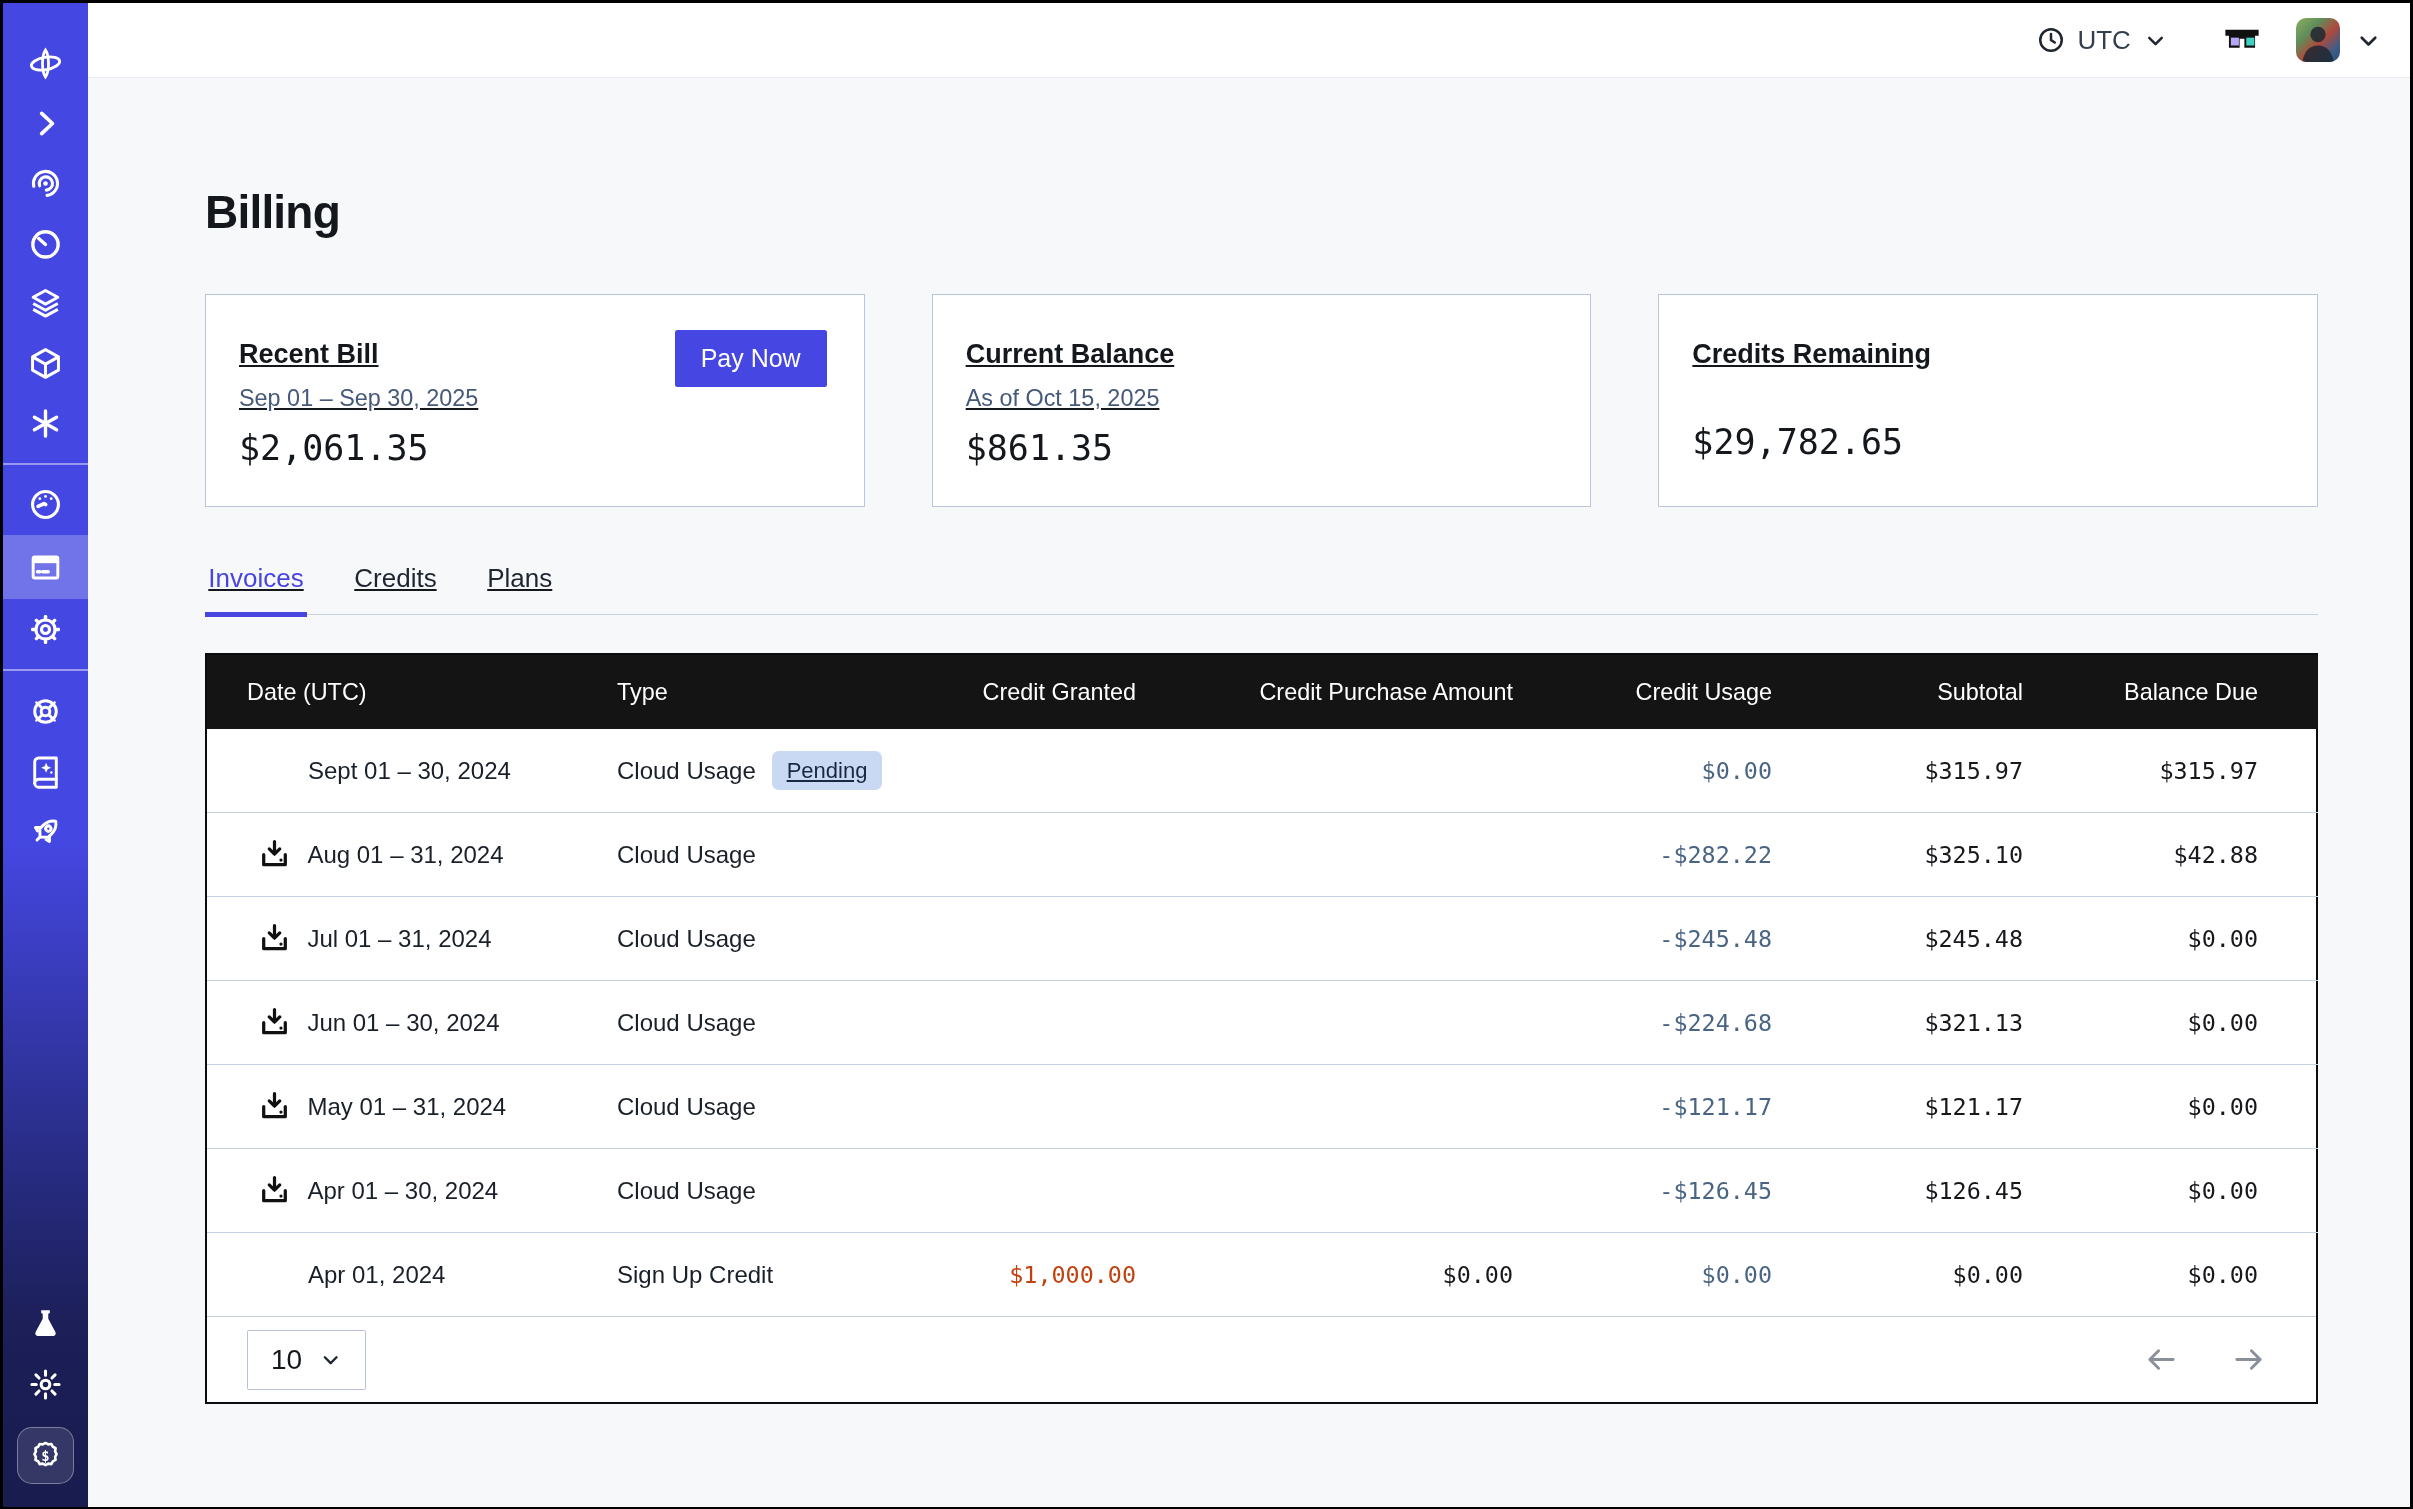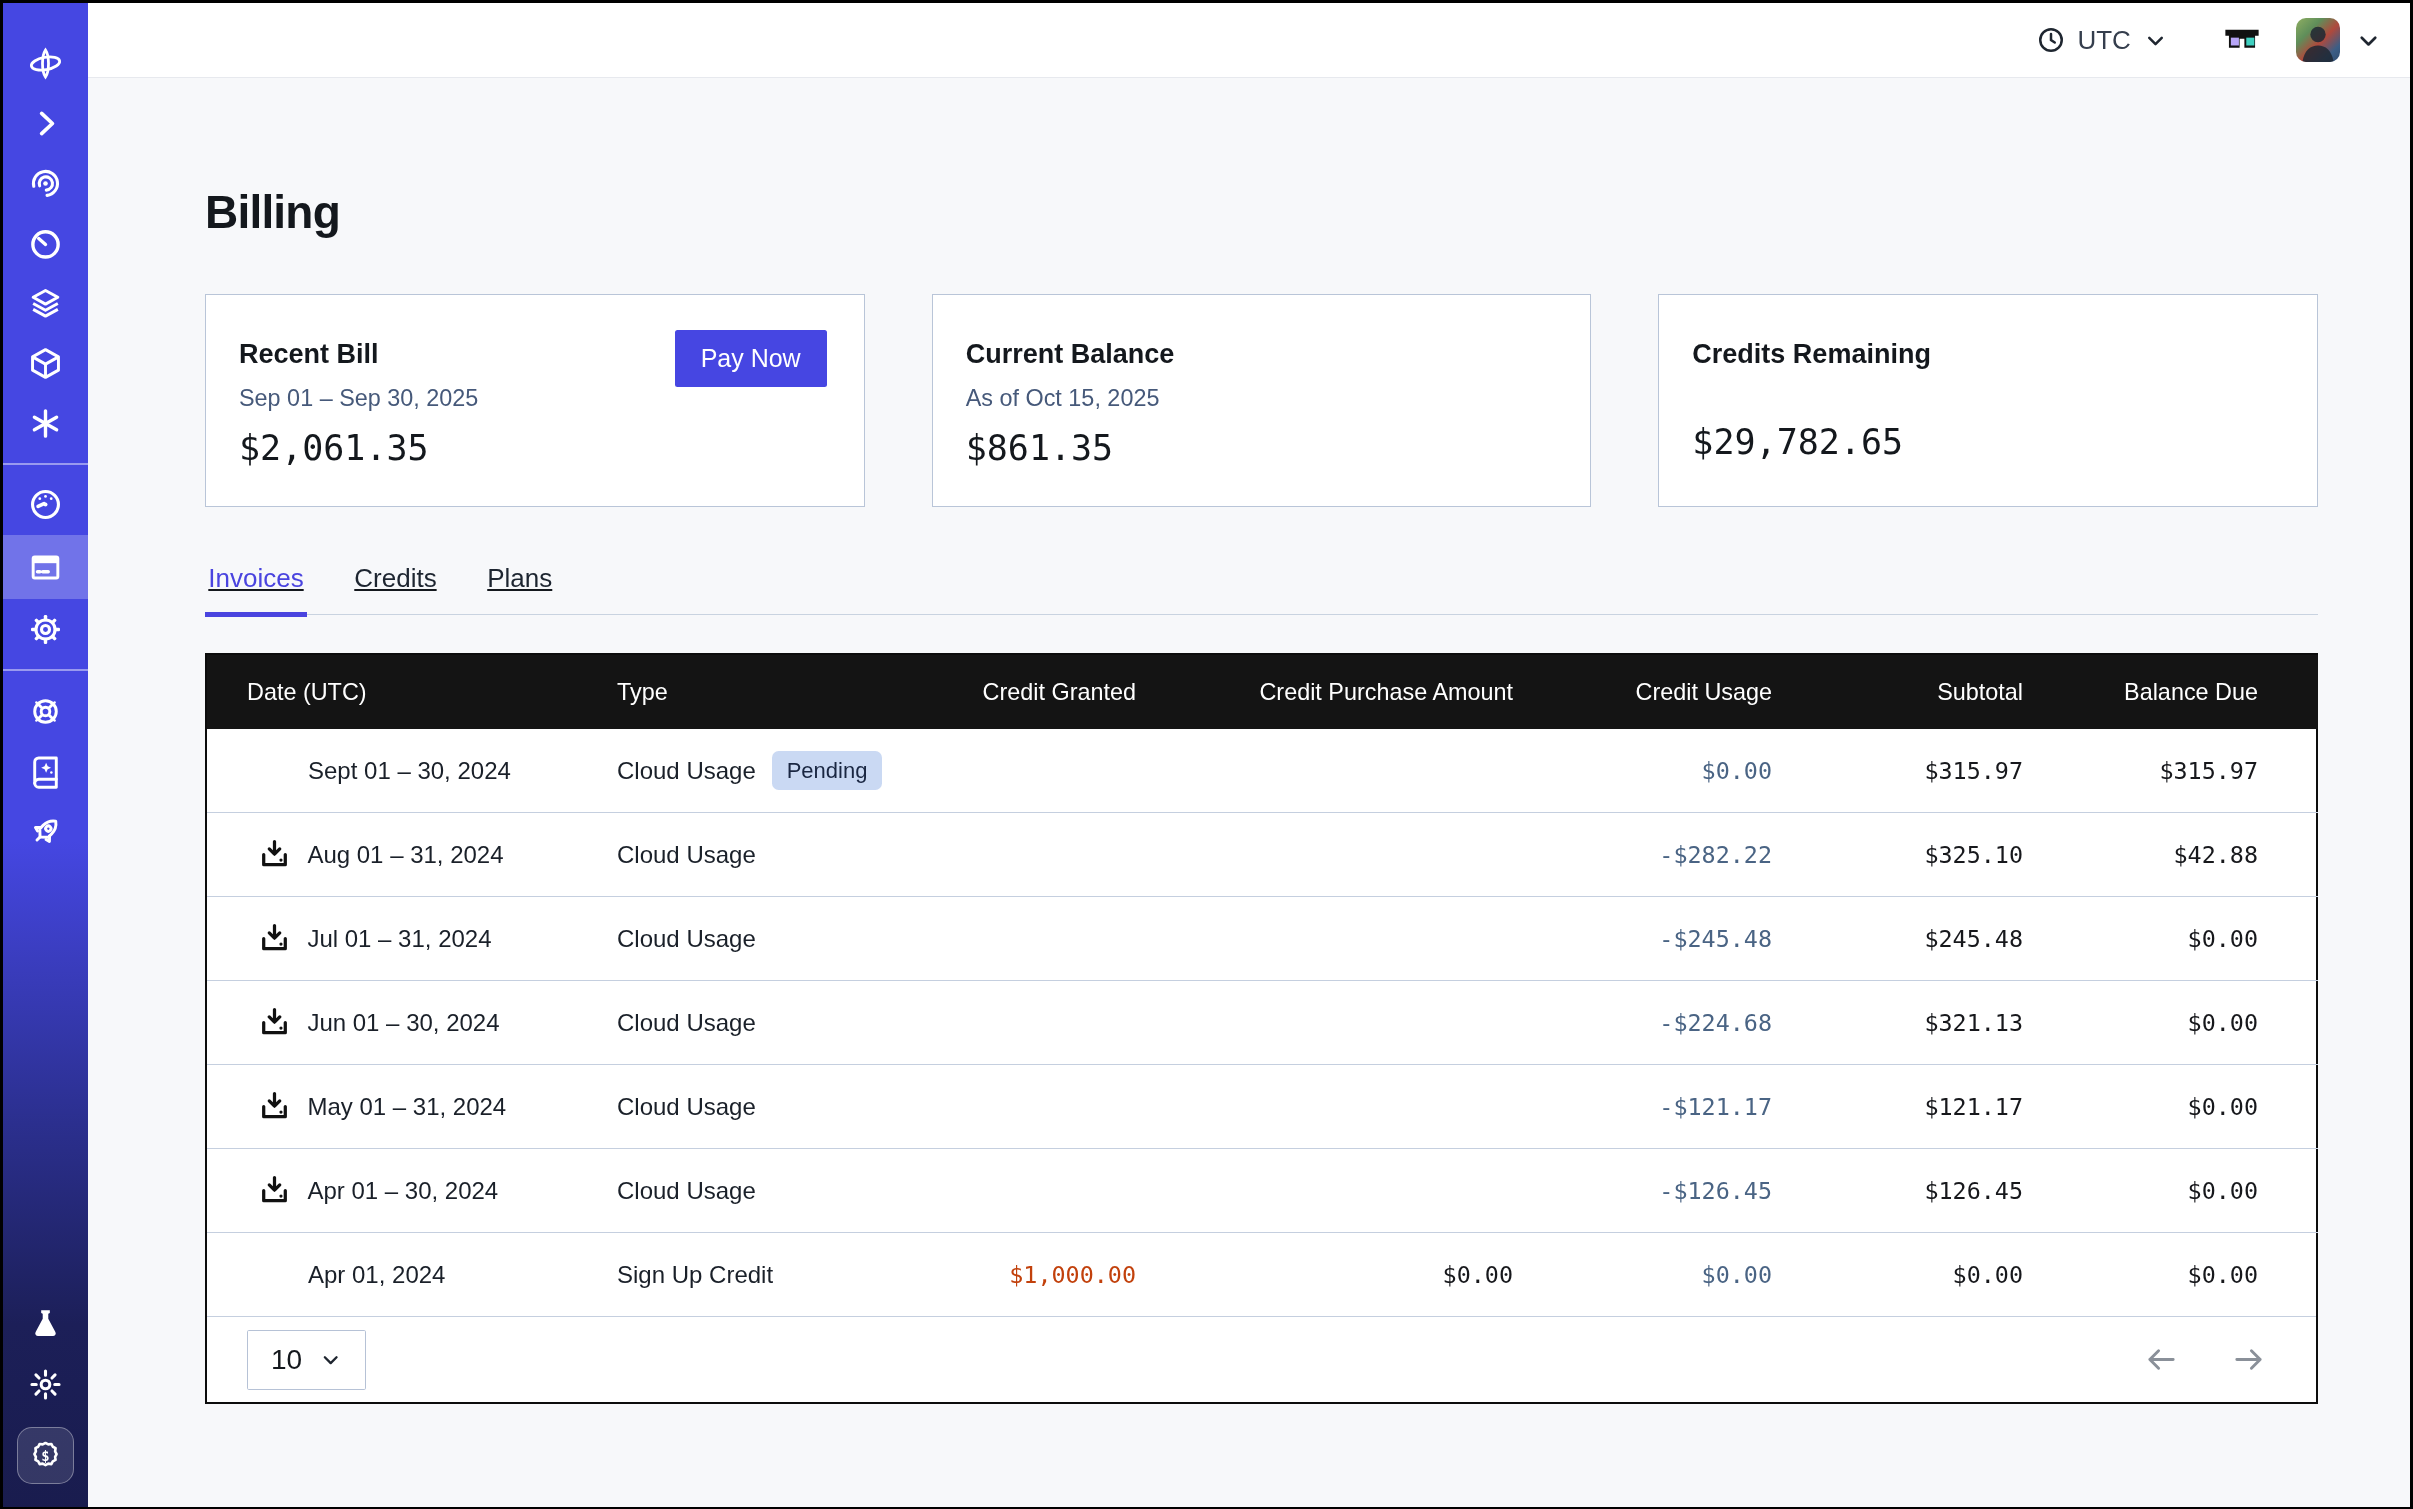--- a/index.html
+++ b/index.html
@@ -43,21 +43,21 @@
   .avatar {
     width:44px; height:44px; border-radius:10px; overflow:hidden; position:relative; cursor:pointer;
     background:linear-gradient(135deg,#8fae62 0%,#5f8e5a 30%,#b0493c 55%,#3c5e86 80%,#314d70 100%);
   }
   .avatar svg { position:absolute; inset:0; }
   .user-chevron { margin-left:15px; cursor:pointer; display:flex; }
   
   .main { position:absolute; left:85px; top:77px; right:0; bottom:0; padding:105px 92px 0 117px; }
   .page-title { font-size:46px; font-weight:700; letter-spacing:-0.8px; color:#14181d; }
   
-  .cards { display:flex; gap:67px; margin-top:55px; }
+  .cards { display:flex; gap:67px; margin-top:55px;text-decoration:underline; }
   .card {
     flex:1; height:213px; background:#fff; border:1.7px solid #b9c5d8; padding:32px 33px;
     position:relative;
   }
   .card-title { font-size:27px; font-weight:700; color:#14181d; margin-top:11.7px; }
   .card-sub { font-size:23.4px; color:#46597a; margin-top:15px; }
   .card-amount { font-family:"DejaVu Sans Mono", monospace; font-size:35px; color:#14181d; position:absolute; left:33px; bottom:38px; }
   .card-amount.no-sub { bottom:44px; }
   .pay-btn {
     position:absolute; right:37px; top:35px; background:#4646e2; color:#fff; border:none;
@@ -84,21 +84,21 @@
   tbody td { height:83px; font-size:24px; color:#1a2029; border-top:1.7px solid #c5cfdf; }
   tbody tr:first-child td { border-top:none; }
   .date-cell { display:flex; align-items:center; height:83px; }
   .dl-btn { width:38px; margin-right:13.4px; display:flex; align-items:center; cursor:pointer; flex:none; }
   .dl-spacer { width:52px; flex:none; }
   .money { font-family:"DejaVu Sans Mono", monospace; font-size:23.4px; color:#17181c; }
   .usage { color:#4a6484; }
   .green { color:#c2410c; }
   .badge {
     display:inline-block; margin-left:16.7px; background:#cad9f3; color:#1a2742;
-    font-size:22px; padding:6.7px 14.2px; border-radius:6.7px; vertical-align:1.7px;
+    font-size:22px; padding:6.7px 14.2px; border-radius:6.7px; vertical-align:1.7px;text-decoration:underline;
   }
   
   .pagination {
     border-top:1.7px solid #c5cfdf; height:86px; display:flex; align-items:center; padding:0 50px 0 40px;
   }
   .page-size {
     width:119px; height:60px; border:1.7px solid #b6c2d6; border-radius:1.7px; background:#fff;
     display:flex; align-items:center; justify-content:center; gap:16.7px; font-size:28px; color:#14181d; cursor:pointer;
   }
   .pag-arrows { margin-left:auto; display:flex; gap:52px; }

